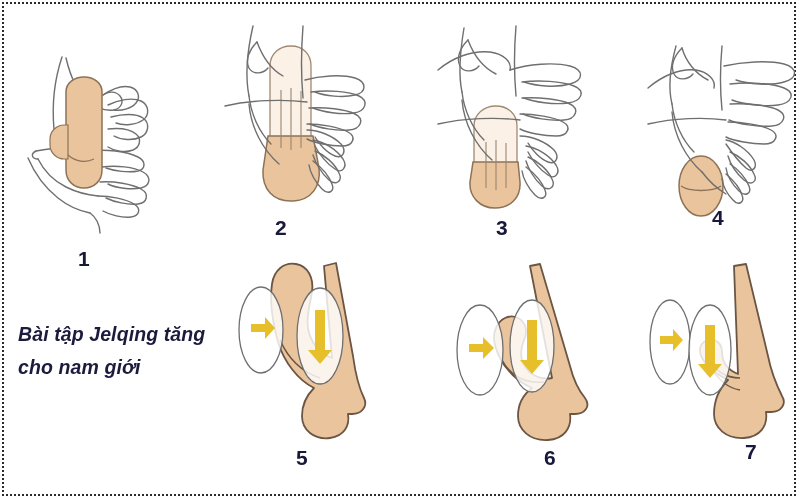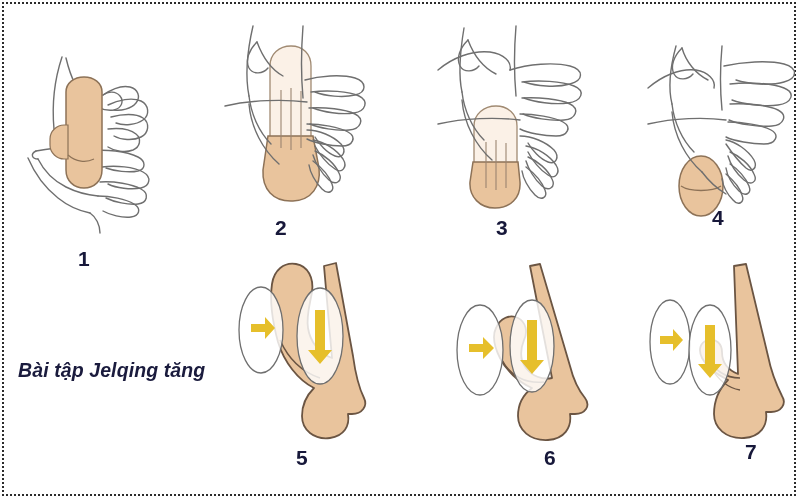--- a/index.html
+++ b/index.html
@@ -39,21 +39,20 @@
     left: 18px;
     top: 318px;
     width: 250px;
     font-family: "Liberation Sans", sans-serif;
     font-style: italic;
     font-weight: bold;
     font-size: 19.5px;
     line-height: 33px;
     color: #1a1b3d;
     letter-spacing: 0.1px;
-    margin-top: 36px;
   }
   .caption-line { display: block; white-space: nowrap; }
   svg { display: block; overflow: visible; }
 </style>
 </head>
 <body>
 
 <div id="stage">
 
   <div class="dotted-frame"></div>
@@ -228,15 +227,16 @@
       <ellipse cx="62" cy="92" rx="21" ry="45" fill="#ffffff" fill-opacity="0.82" stroke="#6f6f6f" stroke-width="1.3"></ellipse>
       <g transform="translate(62,92)">
         <path d="M-5 -25 L5 -25 L5 14 L12 14 L0 28 L-12 14 L-5 14 Z" fill="#e6bf2b"></path>
       </g>
     </svg>
   </div>
   <div class="panel-number" style="left:745px; top:440px;">7</div>
 
   <div class="caption">
     <span class="caption-line">Bài tập Jelqing tăng</span>
+    <span class="caption-line">cho nam giới</span>
   </div>
 
 </div>
 
 </body></html>

